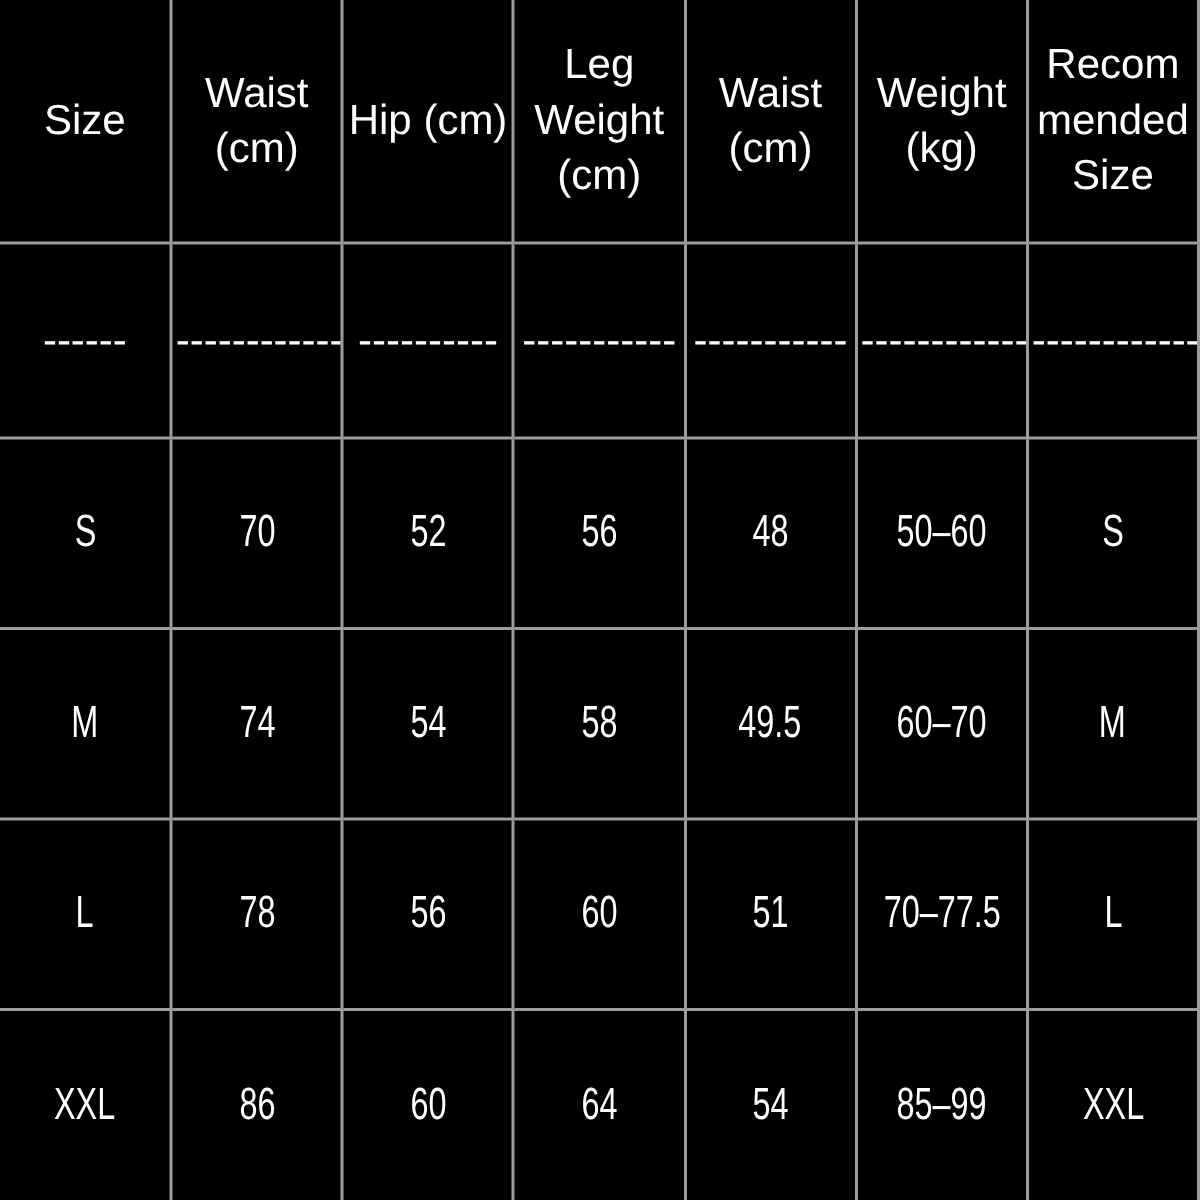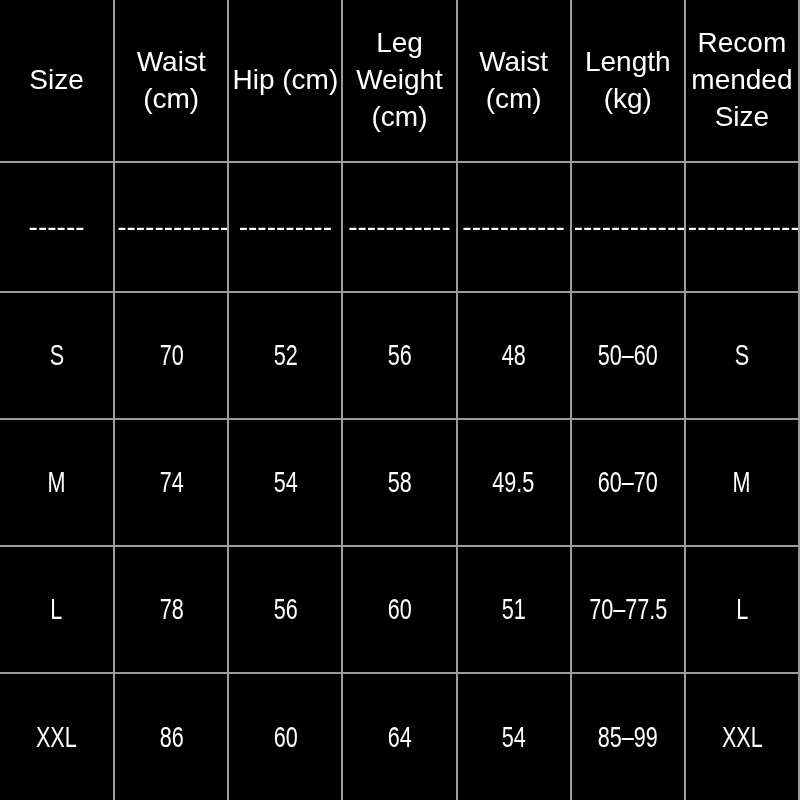--- a/index.html
+++ b/index.html
@@ -55,21 +55,21 @@
 <body>
 
 <table class="size-chart">
   <thead>
     <tr class="header-row">
       <th class="col-header">Size</th>
       <th class="col-header">Waist (cm)</th>
       <th class="col-header">Hip (cm)</th>
       <th class="col-header">Leg Weight (cm)</th>
       <th class="col-header">Waist (cm)</th>
-      <th class="col-header">Length (kg)</th>
+      <th class="col-header">Weight (kg)</th>
       <th class="col-header">Recommended Size</th>
     </tr>
   </thead>
   <tbody>
     <tr class="separator-row">
       <td class="separator-cell">------</td>
       <td class="separator-cell">------------</td>
       <td class="separator-cell">----------</td>
       <td class="separator-cell">-----------</td>
       <td class="separator-cell">-----------</td>

